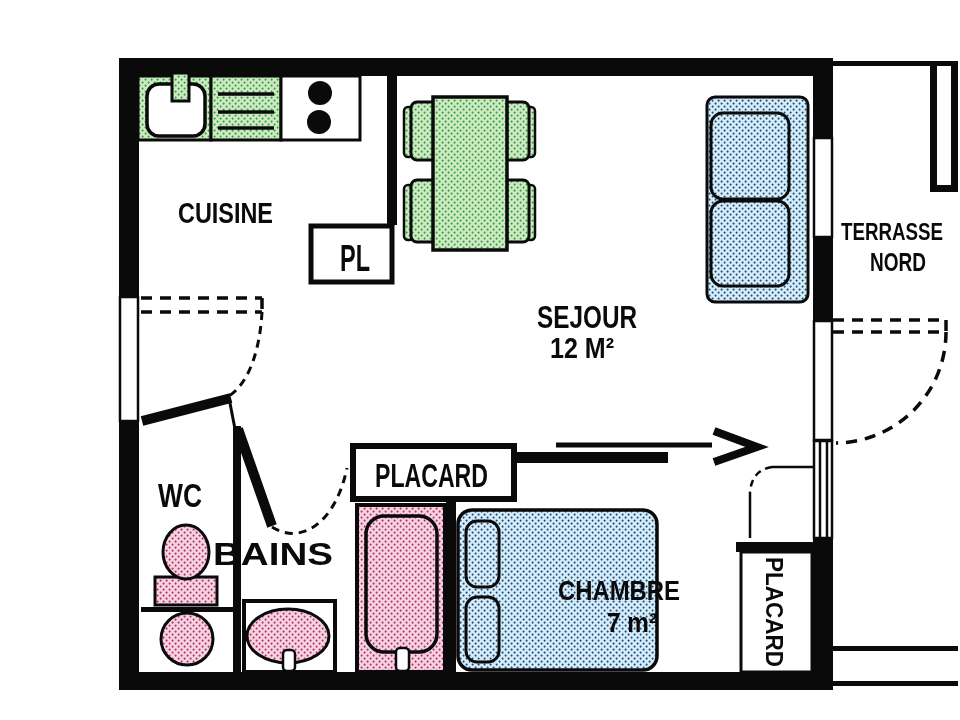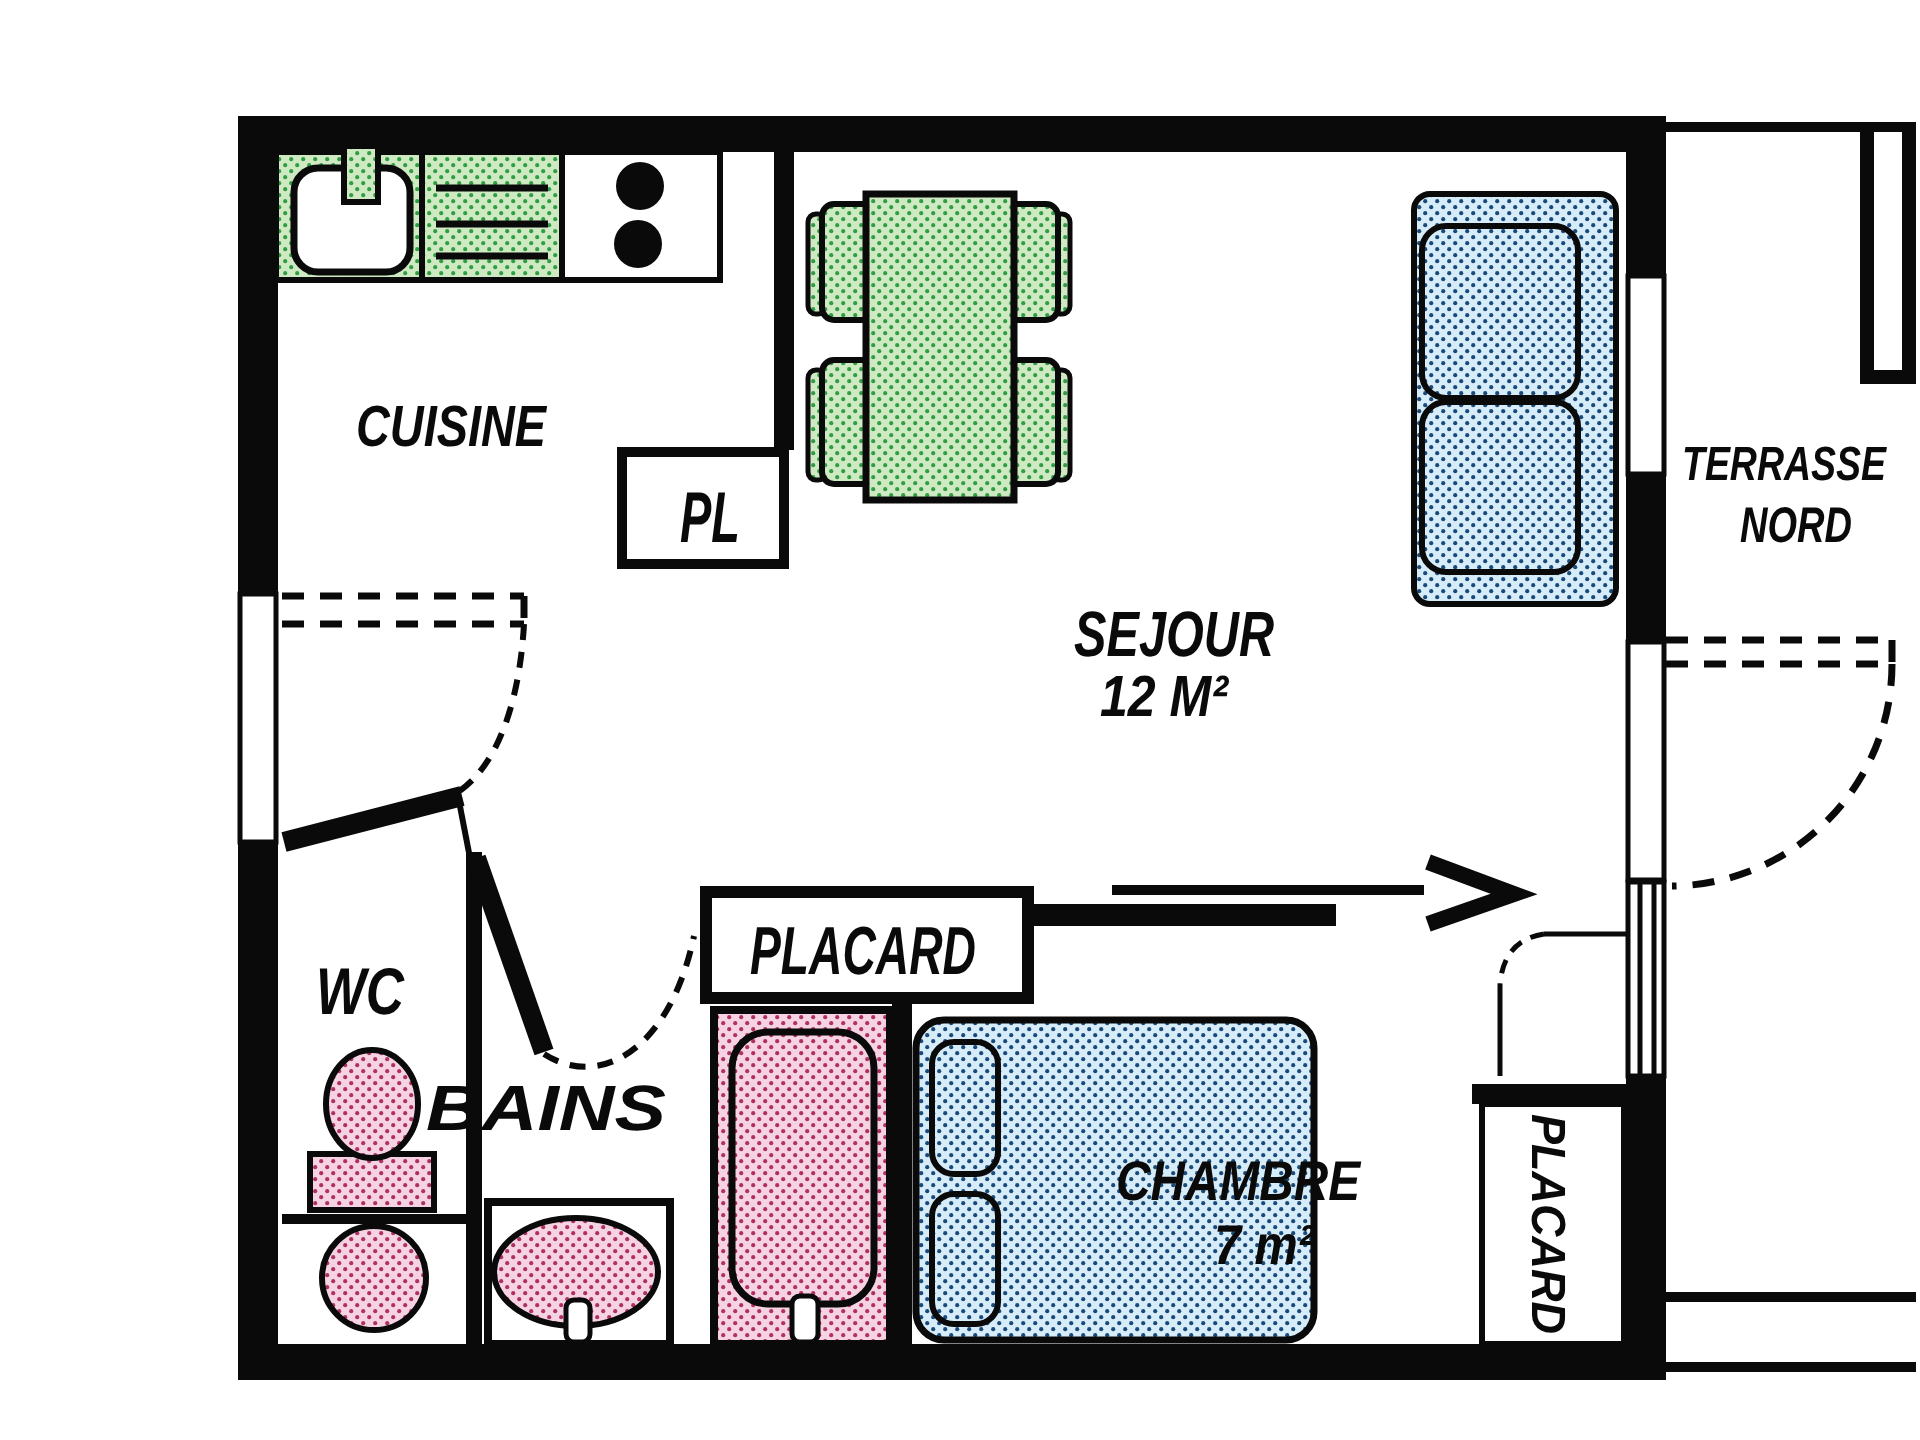--- a/index.html
+++ b/index.html
@@ -1,16 +1,16 @@
 <!DOCTYPE html>
 <html><head>
 <meta charset="utf-8">
 <style>
   html,body{margin:0;padding:0;background:#ffffff;}
-  .stage{width:960px;height:720px;position:relative;background:#fff;overflow:hidden;font-style:italic;}
+  .stage{width:960px;height:720px;position:relative;background:#fff;overflow:hidden;}
   svg{display:block;}
   text{font-family:"Liberation Sans","DejaVu Sans",sans-serif;font-weight:bold;fill:#0a0a0a;}
 </style>
 </head>
 <body>
 
 <div class="stage">
 <svg width="960" height="720" viewBox="0 0 960 720">
   <defs>
     <pattern id="greenDots" patternUnits="userSpaceOnUse" width="6" height="6">

